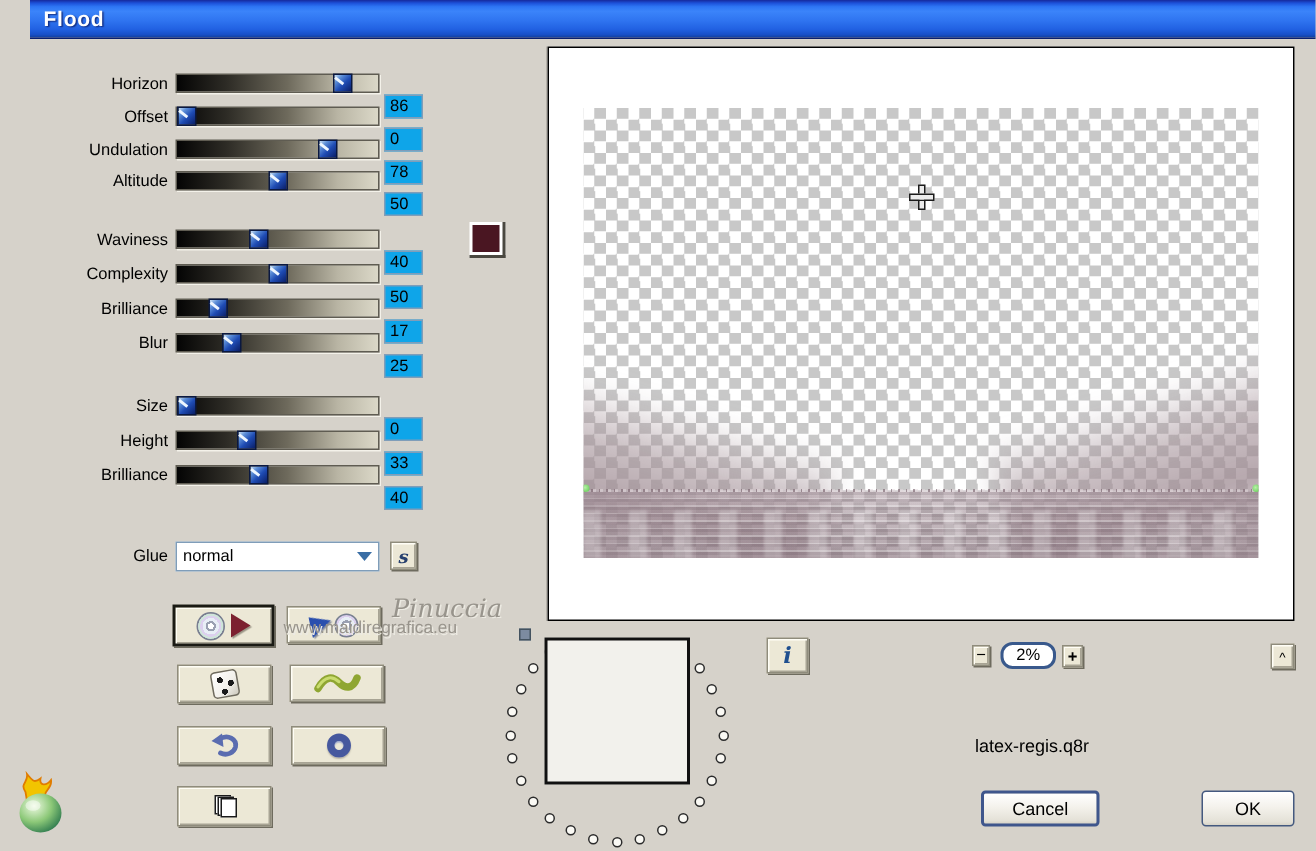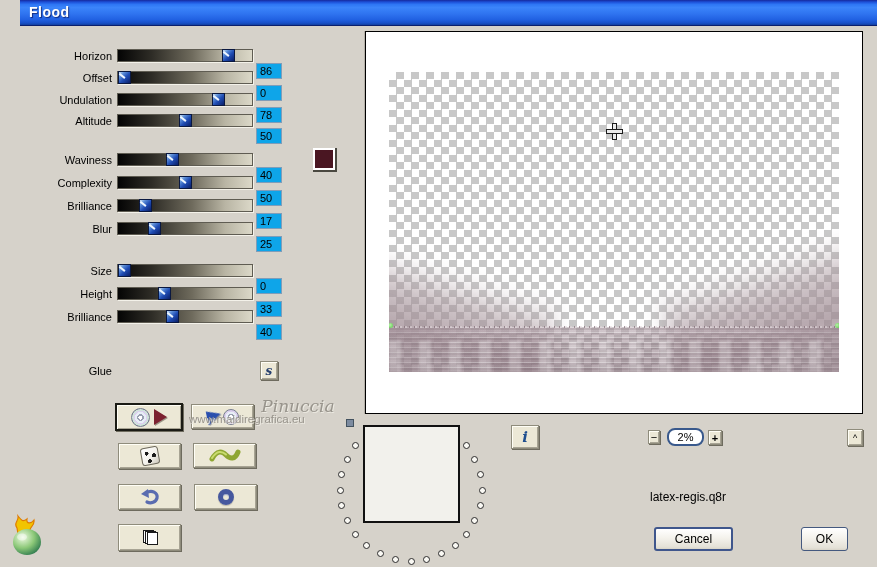--- a/index.html
+++ b/index.html
@@ -135,21 +135,21 @@
   .zoom-level { position:absolute; left:667px; top:428px; width:37px; height:18px; background:#fff;
     border:2px solid #39598c; border-radius:8px; font-size:11px; text-align:center; line-height:14px; }
   .zoom-in { left:708px; top:430px; width:14px; height:15px; font-size:11px; font-weight:bold; }
   .caret-btn { left:847px; top:429px; width:16px; height:17px; font-size:9px; }
   .filename { position:absolute; left:608px; top:490px; width:160px; text-align:center; font-size:12px; color:#000; }
 
   .xpbtn { position:absolute; top:527px; height:24px; border-radius:3px;
     background:linear-gradient(180deg,#ffffff 0%,#f4f2ec 45%,#e4e1d7 90%,#d8d4c8 100%);
     font-size:12px; text-align:center; line-height:21px; cursor:pointer; color:#000; }
   .cancel { left:654px; width:79px; border:2px solid #3f568c; }
-  .ok { left:801px; width:47px; border:1px solid #44597f; line-height:22px; }
+  .ok { left:801px; width:62px; border:1px solid #44597f; line-height:22px; }
 </style>
 </head>
 <body>
 
 <div class="window">
 
   <div class="titlebar">
     <span class="title">Flood</span>
   </div>
 
@@ -231,20 +231,24 @@
         </div>
         <input class="val" value="40" style="">
       </div>
     </div>
 
   <div class="swatch">
     <div class="inner" style="background: rgb(74, 22, 34);"></div>
   </div>
 
   <div class="glue-label">Glue</div>
+  <div class="glue-select">
+    <span>normal</span>
+    <span class="chev"></span>
+  </div>
   <div class="xbtn s-btn">
     <span style="font-family:'DejaVu Serif',serif;font-style:italic;font-weight:bold;color:#27406e;font-size:12px;">s</span>
   </div>
 
   <div class="xbtn b-render default">
     <span class="cd"></span>
     <span class="tri-red"></span>
   </div>
   <div class="xbtn b-arrowcd">
     <span class="tri-blue"></span>

